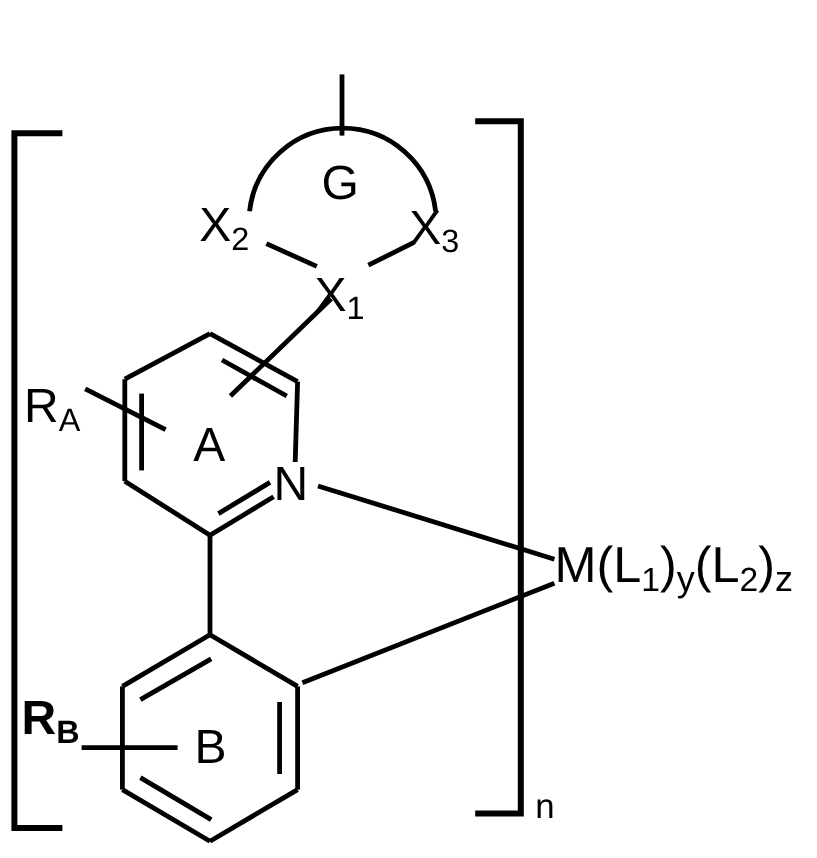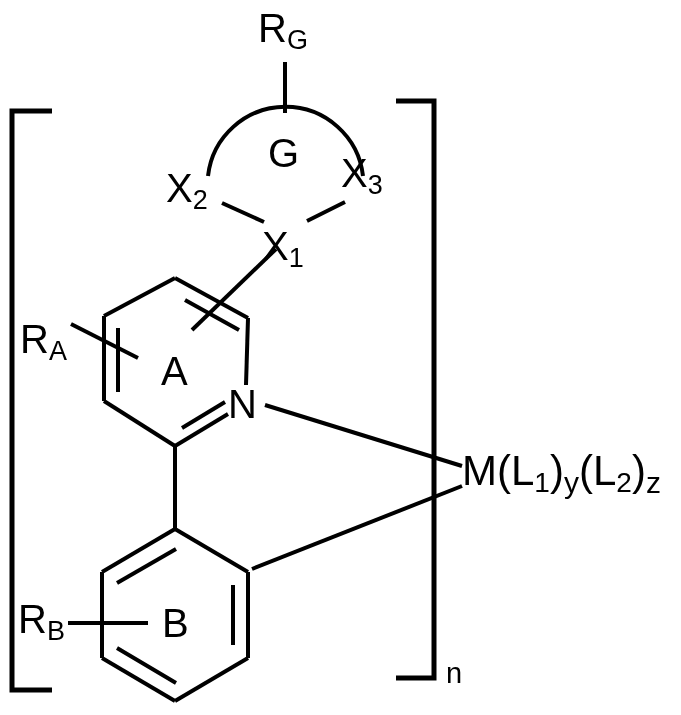--- a/index.html
+++ b/index.html
@@ -136,47 +136,44 @@
     <line class="bond-inner" x1="117" y1="648" x2="176" y2="683"></line>
     <line class="bond-inner" x1="233" y1="585" x2="233" y2="645"></line>
 
     <line class="bond" x1="68" y1="623" x2="148" y2="623"></line>
 
     <line class="bond" x1="265" y1="405" x2="462" y2="466"></line>
     <line class="bond" x1="252" y1="569" x2="462" y2="486"></line>
 
   </svg>
 
-  <div class="atom-label" style="left:258px; top:8px;">
-    <span>R</span><span class="sub">G</span>
-  </div>
 
   <div class="ring-letter" style="left:268px; top:133px;">G</div>
 
   <div class="atom-label" style="left:166px; top:168px;">
     <span>X</span><span class="sub">2</span>
   </div>
 
-  <div class="atom-label" style="left:341px; top:153px;">
+  <div class="atom-label" style="left:341px; top:170px;">
     <span>X</span><span class="sub">3</span>
   </div>
 
   <div class="atom-label" style="left:262px; top:226px;">
     <span>X</span><span class="sub">1</span>
   </div>
 
   <div class="atom-label" style="left:20px; top:295px;margin-top:24px;">
     <span>R</span><span class="sub">A</span>
   </div>
 
   <div class="ring-letter" style="left:161px; top:351px;">A</div>
 
   <div class="ring-letter" style="left:228px; top:384px;">N</div>
 
-  <div class="atom-label" style="left:18px; top:599px;">
+  <div class="atom-label" style="left:18px; top:579px;font-weight:bold;">
     <span>R</span><span class="sub">B</span>
   </div>
 
   <div class="ring-letter" style="left:162px; top:603px;">B</div>
 
   <div class="metal-label" style="left:462px; top:450px;text-align:right;">
     <span>M</span><span>(</span><span>L</span><span class="sub">1</span><span>)</span><span class="subplain">y</span><span>(</span><span>L</span><span class="sub">2</span><span>)</span><span class="subplain">z</span>
   </div>
 
   <div class="nsub" style="left:446px; top:659px;">n</div>

